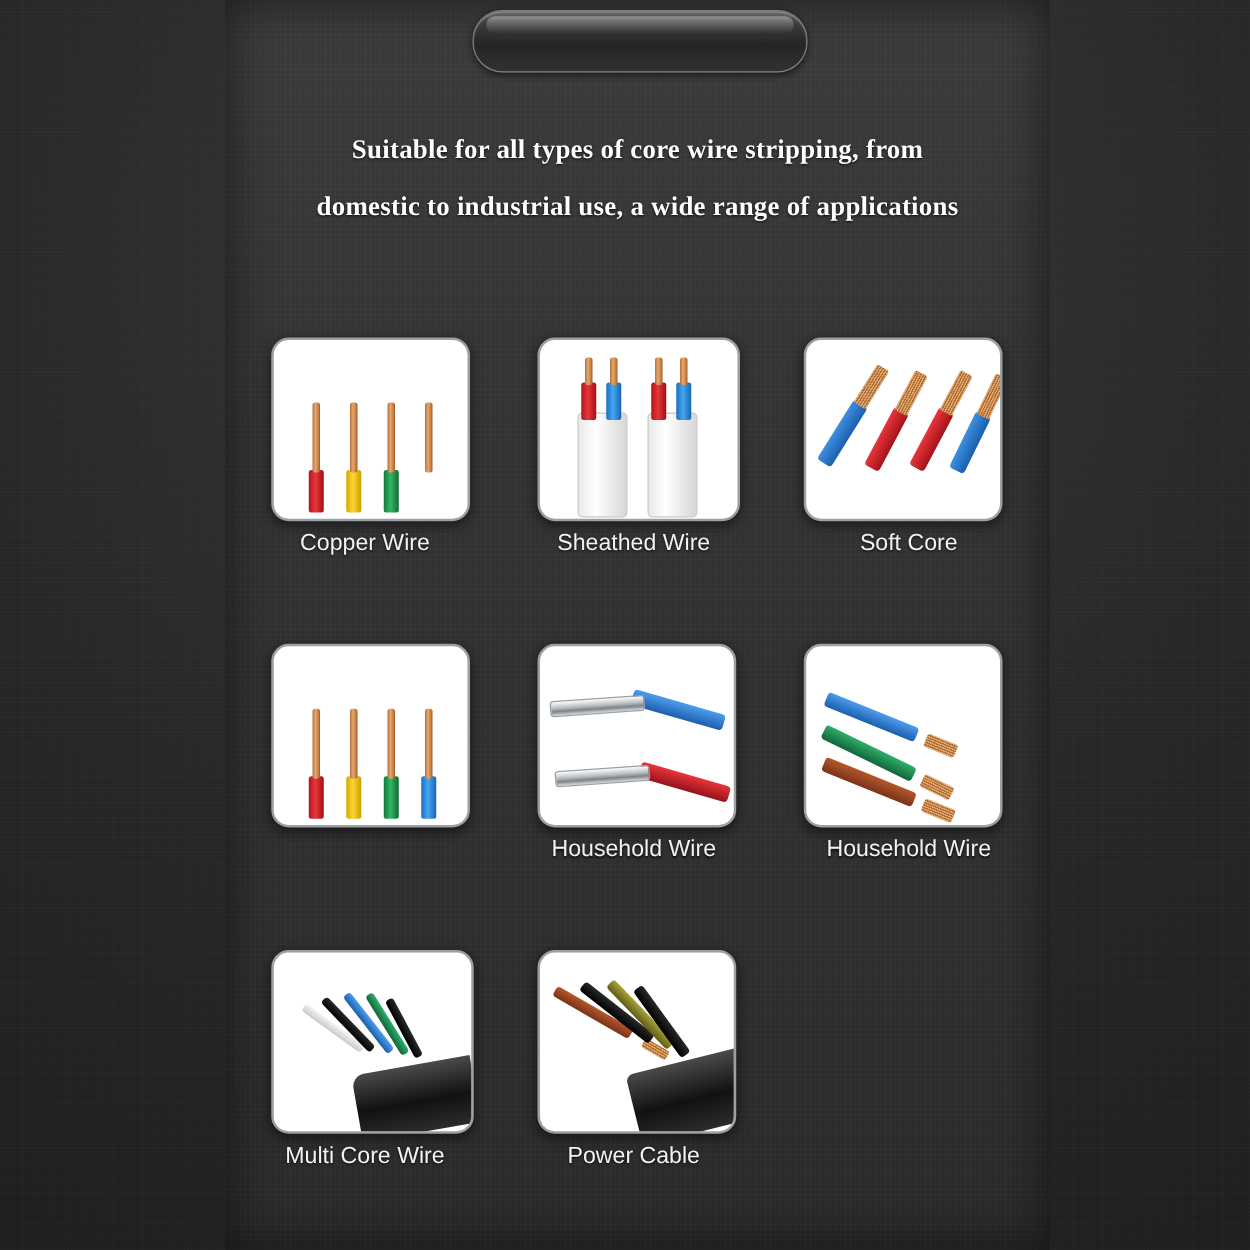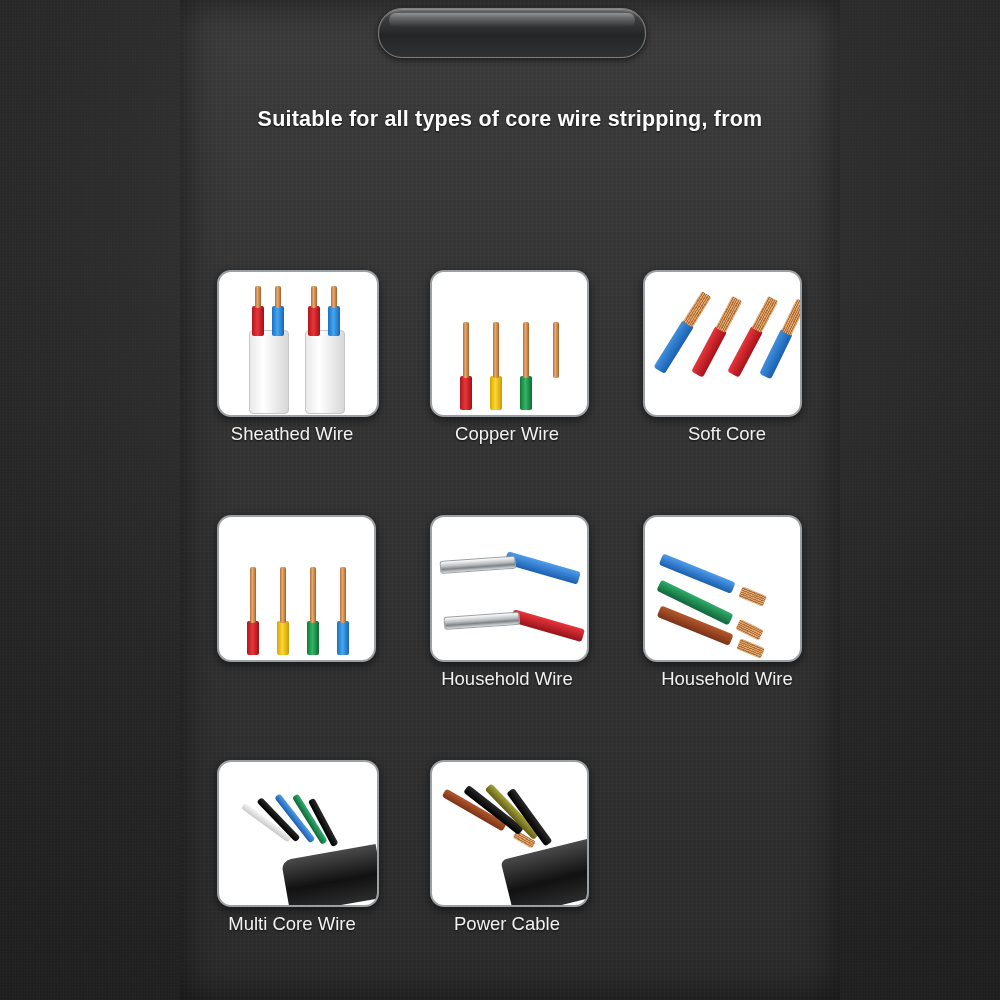--- a/index.html
+++ b/index.html
@@ -72,21 +72,21 @@
     top: 96px;
     width: 620px;
     text-align: center;
     color: #ffffff;
     font-size: 21.5px;
     font-weight: bold;
     line-height: 46px;
     letter-spacing: 0.2px;
     text-shadow: 0 1px 2px rgba(0,0,0,0.8);
   }
-  .headline div { white-space: nowrap; }
+  .headline div { white-space: nowrap; font-family: Liberation Serif, serif; }
 
   
   .grid {
     position: absolute;
     left: 195px;
     top: 270px;
     width: 640px;
     display: flex;
     flex-wrap: wrap;
   }
@@ -193,23 +193,48 @@
 <div id="page">
 
   <div class="panel"></div>
 
   <div class="top-pill">
     <div class="gloss"></div>
   </div>
 
   <div class="headline">
     <div>Suitable for all types of core wire stripping, from</div>
+    <div>domestic to industrial use, a wide range of applications</div>
   </div>
 
   <div class="grid">
+
+    <div class="cell">
+      <div class="card">
+        <div class="art">
+          <div class="vwire" style="left:28px; top:26px; height:112px;">
+            <div class="ins" style="background:linear-gradient(90deg,#b0161c,#e8353b 45%,#a01015);"></div>
+            <div class="pin"></div>
+          </div>
+          <div class="vwire" style="left:58px; top:26px; height:112px;">
+            <div class="ins" style="background:linear-gradient(90deg,#d5a800,#ffd633 45%,#c89c00);"></div>
+            <div class="pin"></div>
+          </div>
+          <div class="vwire" style="left:88px; top:26px; height:112px;">
+            <div class="ins" style="background:linear-gradient(90deg,#0f7a38,#34b565 45%,#0d6c31);"></div>
+            <div class="pin"></div>
+          </div>
+          <div class="vwire" style="left:118px; top:26px; height:112px;">
+            <div class="ins" style="background:linear-gradient(90deg,#1a6fc4,#46a6f0 45%,#1765b2;"></div>
+            <div class="pin"></div>
+          </div>
+        </div>
+      </div>
+      <div class="caption">Copper Wire</div>
+    </div>
 
     <div class="cell wide">
       <div class="card">
         <div class="art">
 
           <div class="flat" style="left:30px; top:58px; height:82px;"></div>
           <div class="vwire" style="left:33px; top:18px; height:46px;">
             <div class="ins" style="height:30px;background:linear-gradient(90deg,#b0161c,#e8353b 45%,#a01015);"></div>
             <div class="pin" style="height:22px;bottom:28px;"></div>
           </div>
@@ -223,44 +248,20 @@
             <div class="ins" style="height:30px;background:linear-gradient(90deg,#b0161c,#e8353b 45%,#a01015);"></div>
             <div class="pin" style="height:22px;bottom:28px;"></div>
           </div>
           <div class="vwire" style="left:109px; top:18px; height:46px;">
             <div class="ins" style="height:30px;background:linear-gradient(90deg,#1a6fc4,#46a6f0 45%,#1765b2);"></div>
             <div class="pin" style="height:22px;bottom:28px;"></div>
           </div>
         </div>
       </div>
       <div class="caption">Sheathed Wire</div>
-    </div>
-
-    <div class="cell">
-      <div class="card">
-        <div class="art">
-          <div class="vwire" style="left:28px; top:26px; height:112px;">
-            <div class="ins" style="background:linear-gradient(90deg,#b0161c,#e8353b 45%,#a01015);"></div>
-            <div class="pin"></div>
-          </div>
-          <div class="vwire" style="left:58px; top:26px; height:112px;">
-            <div class="ins" style="background:linear-gradient(90deg,#d5a800,#ffd633 45%,#c89c00);"></div>
-            <div class="pin"></div>
-          </div>
-          <div class="vwire" style="left:88px; top:26px; height:112px;">
-            <div class="ins" style="background:linear-gradient(90deg,#0f7a38,#34b565 45%,#0d6c31);"></div>
-            <div class="pin"></div>
-          </div>
-          <div class="vwire" style="left:118px; top:26px; height:112px;">
-            <div class="ins" style="background:linear-gradient(90deg,#1a6fc4,#46a6f0 45%,#1765b2;"></div>
-            <div class="pin"></div>
-          </div>
-        </div>
-      </div>
-      <div class="caption">Copper Wire</div>
     </div>
 
     <div class="cell">
       <div class="card">
         <div class="art">
           <div class="dwire" style="left:14px; top:92px; width:56px; background:linear-gradient(180deg,#3f8fe0,#1a5fae); transform:rotate(-58deg);">
             <div class="strands"></div>
           </div>
           <div class="dwire" style="left:52px; top:96px; width:52px; background:linear-gradient(180deg,#e8353b,#a5121a); transform:rotate(-62deg);">
             <div class="strands"></div>

